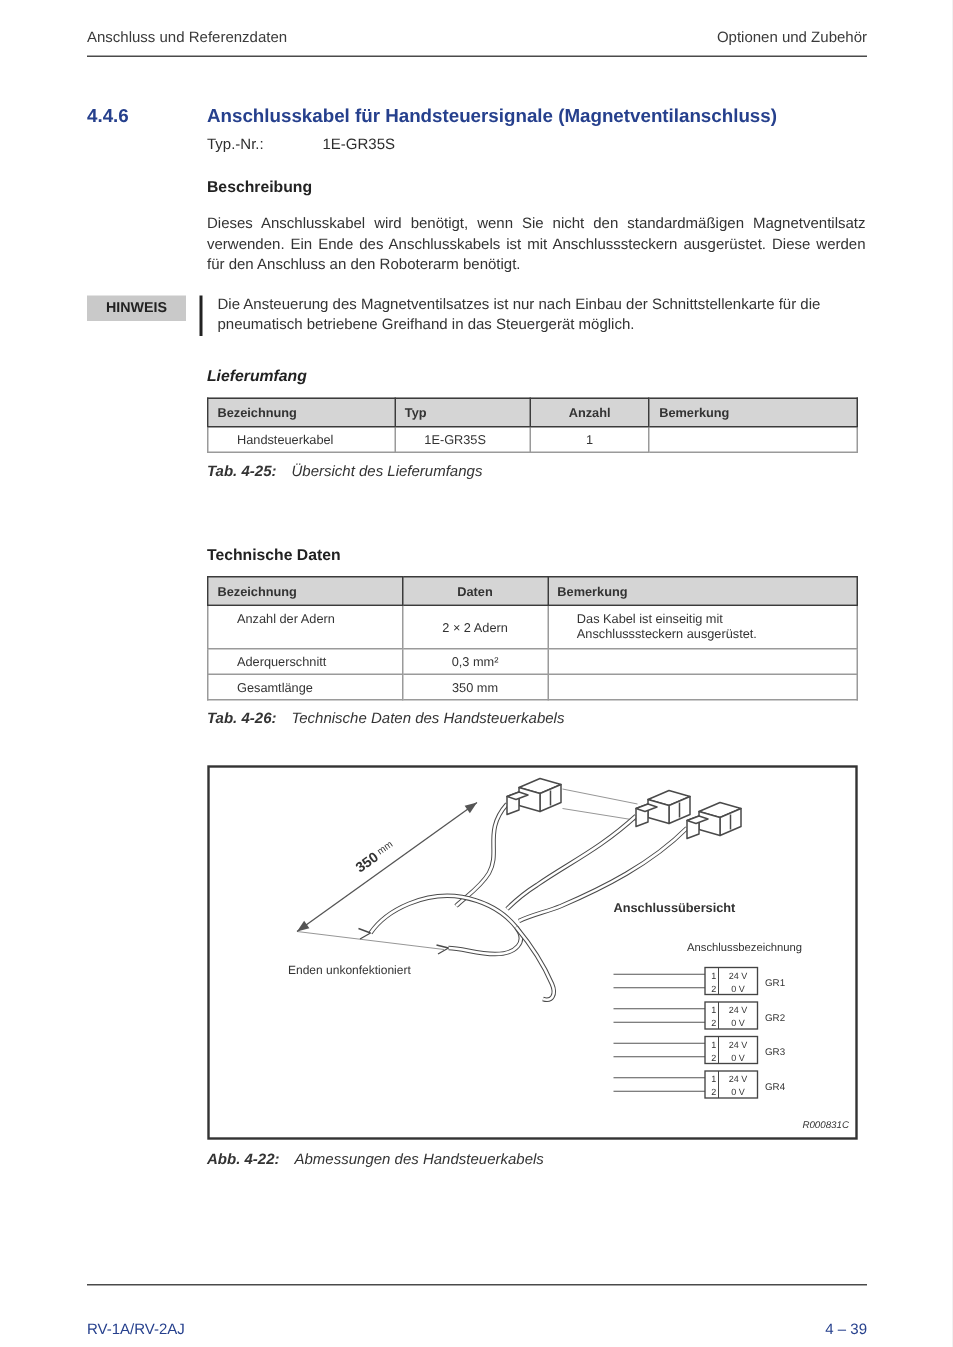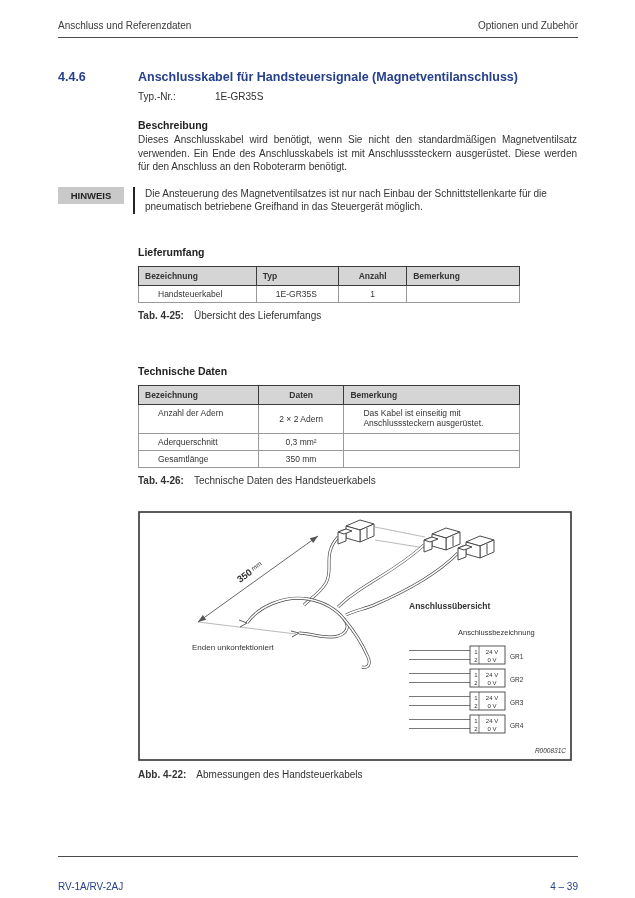--- a/index.html
+++ b/index.html
@@ -35,51 +35,51 @@
   .section-row{display:flex;align-items:baseline;color:var(--heading-blue);}
   .sec-num{width:80px;font-size:12.5px;font-weight:bold;flex:none;}
   .sec-title{font-size:12.5px;font-weight:bold;}
   .indent{margin-left:80px;}
   h3.minihead{font-size:10.5px;font-weight:bold;color:#222;}
   .mt-bestell{margin-top:26px;}
   .typ-row{display:flex;margin-top:7px;font-size:10px;}
   .typ-row .lab{width:77px;flex:none;}
   .mt-beschr{margin-top:17px;}
   .body-just{
-    margin-top:2px;font-size:10px;line-height:13.5px;
+    margin-top:12px;font-size:10px;line-height:13.5px;
     text-align:justify;color:#333;
   }
   
   .hinweis-row{display:flex;margin-top:13px;align-items:flex-start;}
   .hinweis-label{
     flex:none;width:66px;height:17px;background:var(--hinweis-bg);
     font-size:9.5px;font-weight:bold;color:#222;
     display:flex;align-items:center;justify-content:center;
   }
   .hinweis-text{
     margin-left:9px;border-left:2px solid #222;padding-left:10px;
     font-size:10px;line-height:13.5px;color:#333;width:444px;
   }
-  .mt-liefer{margin-top:32px;}
+  .mt-liefer{margin-top:21px;font-style:italic;}
   
   table.dtable{
-    border-collapse:collapse;width:382px;margin-top:8px;
+    border-collapse:collapse;width:434px;margin-top:8px;
     font-size:8.5px;color:#333;border:1.5px solid var(--line-dark);
   }
   table.dtable th{
     background:var(--table-header-bg);text-align:left;font-weight:bold;
     padding:4px 6px;border:1px solid var(--line-dark);
     border-bottom:1.2px solid var(--line-dark);
   }
   table.dtable td{
     padding:3px 19px;border:1px solid var(--line-light);
     vertical-align:middle;height:15px;margin-left:24px;
   }
   table.dtable .c{text-align:center;}
-  .caption{margin-top:7px;font-size:10px;color:#333;}
+  .caption{margin-top:7px;font-size:10px;font-style:italic;color:#333;}
   .caption .cap-label{font-weight:bold;margin-right:10px;}
   .mt-td{margin-top:44px;}
   .t2{margin-top:9px;}
   
   .fig{margin-top:25px;width:434px;height:250px;}
   .fig svg{display:block;}
   .figborder{fill:none;stroke:#333;stroke-width:1.6px;}
   .mt-abb{margin-top:8px;}
   svg text{fill:#333;font-family:"Liberation Sans",sans-serif;}
   .wire-out{fill:none;stroke:#4a4a4a;stroke-width:3;}

